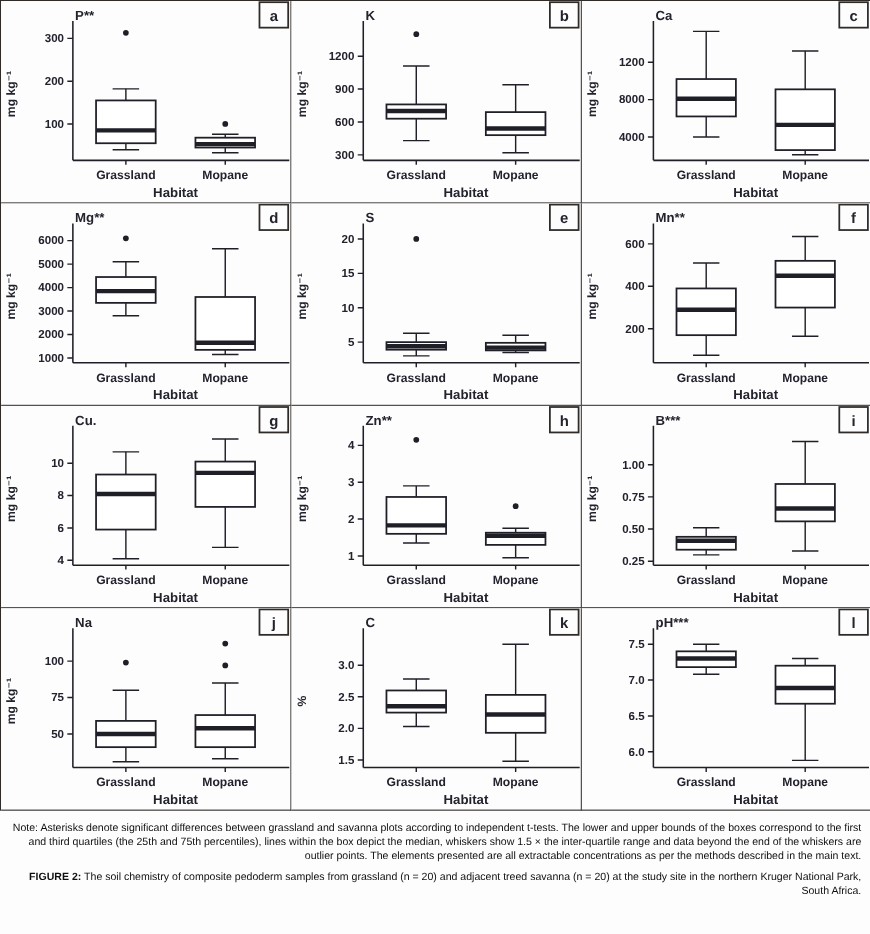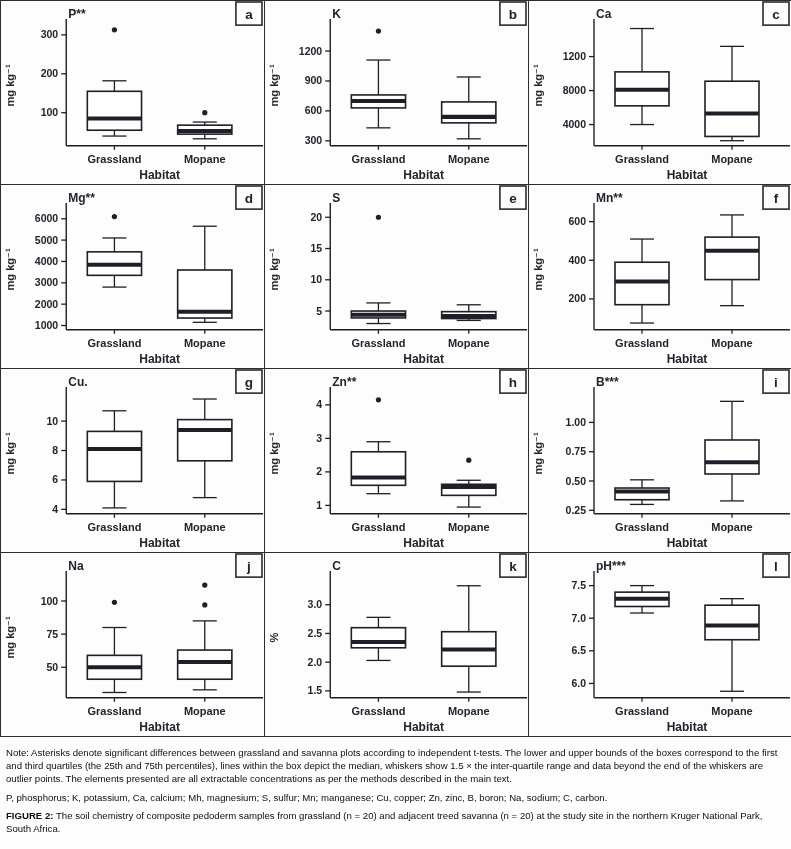--- a/index.html
+++ b/index.html
@@ -16,21 +16,21 @@
   .panel{
     height:184px;position:relative;background:#fdfdfd;box-sizing:border-box;
     border-right:1.5px solid #2e2b28;border-bottom:1.5px solid #2e2b28;
   }
   .panel svg{position:absolute;left:0;top:0;width:100%;height:100%;}
   svg text{
     font-family:"Liberation Sans","DejaVu Sans",sans-serif;
     font-weight:bold;fill:#23232e;
   }
   .caption{padding:9px 8px 0 6px;}
-  .caption p{margin:0 0 5px 0;font-size:9.6px;line-height:1.38;color:#0f0f0f;}
+  .caption p{margin:0 0 5px 0;font-size:9.6px;line-height:1.38;color:#0f0f0f;text-align:right;}
   .figcap{font-size:10px;}
   .figlabel{font-weight:bold;}
 </style>
 </head>
 <body>
 
 <div class="figure">
   <div class="grid">
       <div class="panel">
         <svg viewBox="0 0 262 182" preserveAspectRatio="none">
@@ -453,16 +453,15 @@
           <line x1="176" y1="72.00000000000003" x2="230" y2="72.00000000000003" stroke="#1f1f28" stroke-width="4"></line>
           <text x="158" y="177" text-anchor="middle" font-size="12">Habitat</text>
           <text x="67" y="17" font-size="12">pH***</text>
           <rect x="234" y="1" width="26" height="23" fill="#fdfdfd" stroke="#2e2b28" stroke-width="1.6"></rect>
           <text x="247" y="18" text-anchor="middle" font-size="13.5">l</text>
         </svg>
       </div>
     </div>
   <div class="caption">
     <p>Note: Asterisks denote significant differences between grassland and savanna plots according to independent t-tests. The lower and upper bounds of the boxes correspond to the first and third quartiles (the 25th and 75th percentiles), lines within the box depict the median, whiskers show 1.5 × the inter-quartile range and data beyond the end of the whiskers are outlier points. The elements presented are all extractable concentrations as per the methods described in the main text.</p>
-    <p>P, phosphorus; K, potassium, Ca, calcium; Mh, magnesium; S, sulfur; Mn; manganese; Cu, copper; Zn, zinc, B, boron; Na, sodium; C, carbon.</p>
     <p class="figcap"><span class="figlabel">FIGURE 2:</span> <span>The soil chemistry of composite pedoderm samples from grassland (n = 20) and adjacent treed savanna (n = 20) at the study site in the northern Kruger National Park, South Africa.</span></p>
   </div>
 </div>
 
 </body></html>

